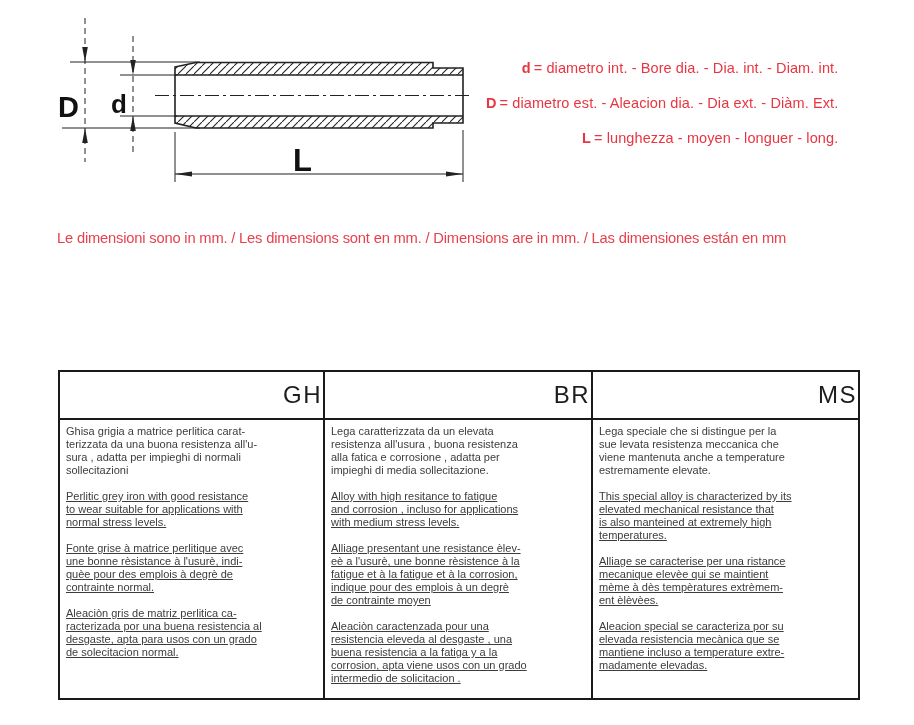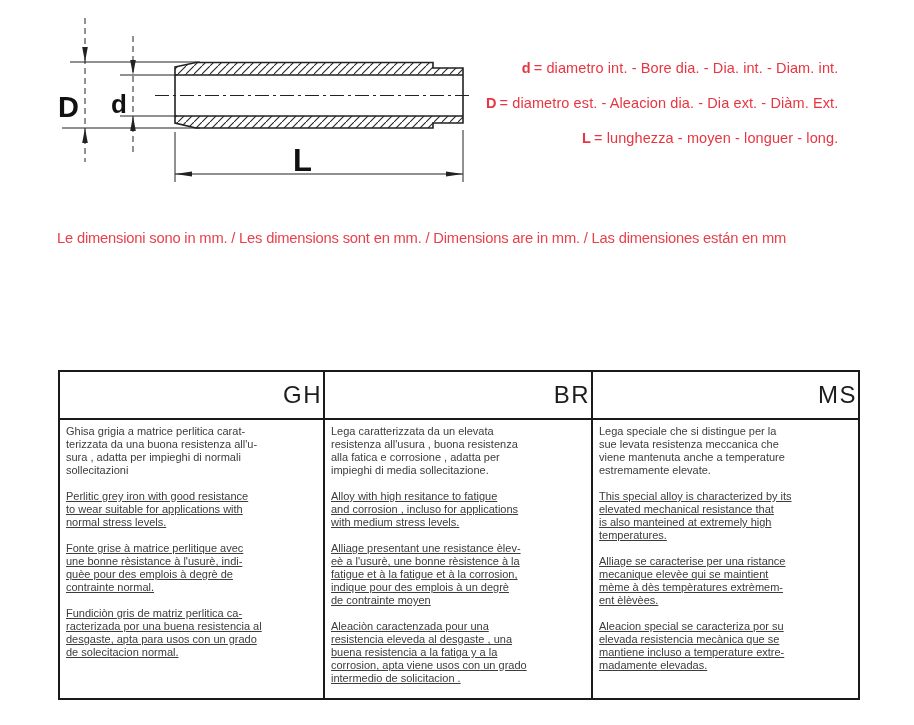--- a/index.html
+++ b/index.html
@@ -125,21 +125,21 @@
 terizzata da una buona resistenza all'u-
 sura , adatta per impieghi di normali
 sollecitazioni</div>
         <div class="para">Perlitic grey iron with good resistance
 to wear suitable for applications with
 normal stress levels.</div>
         <div class="para">Fonte grise à matrice perlitique avec
 une bonne rèsistance à l'usurè, indi-
 quèe pour des emplois à degrè de
 contrainte normal.</div>
-        <div class="para">Fundiciòn gris de matriz perlitica ca-
+        <div class="para">Aleaciòn gris de matriz perlitica ca-
 racterizada por una buena resistencia al
 desgaste, apta para usos con un grado
 de solecitacion normal.</div>
       </td>
       <td>
         <div class="para">Lega caratterizzata da un elevata
 resistenza all'usura , buona resistenza
 alla fatica e corrosione , adatta per
 impieghi di media sollecitazione.</div>
         <div class="para">Alloy with high resitance to fatigue

